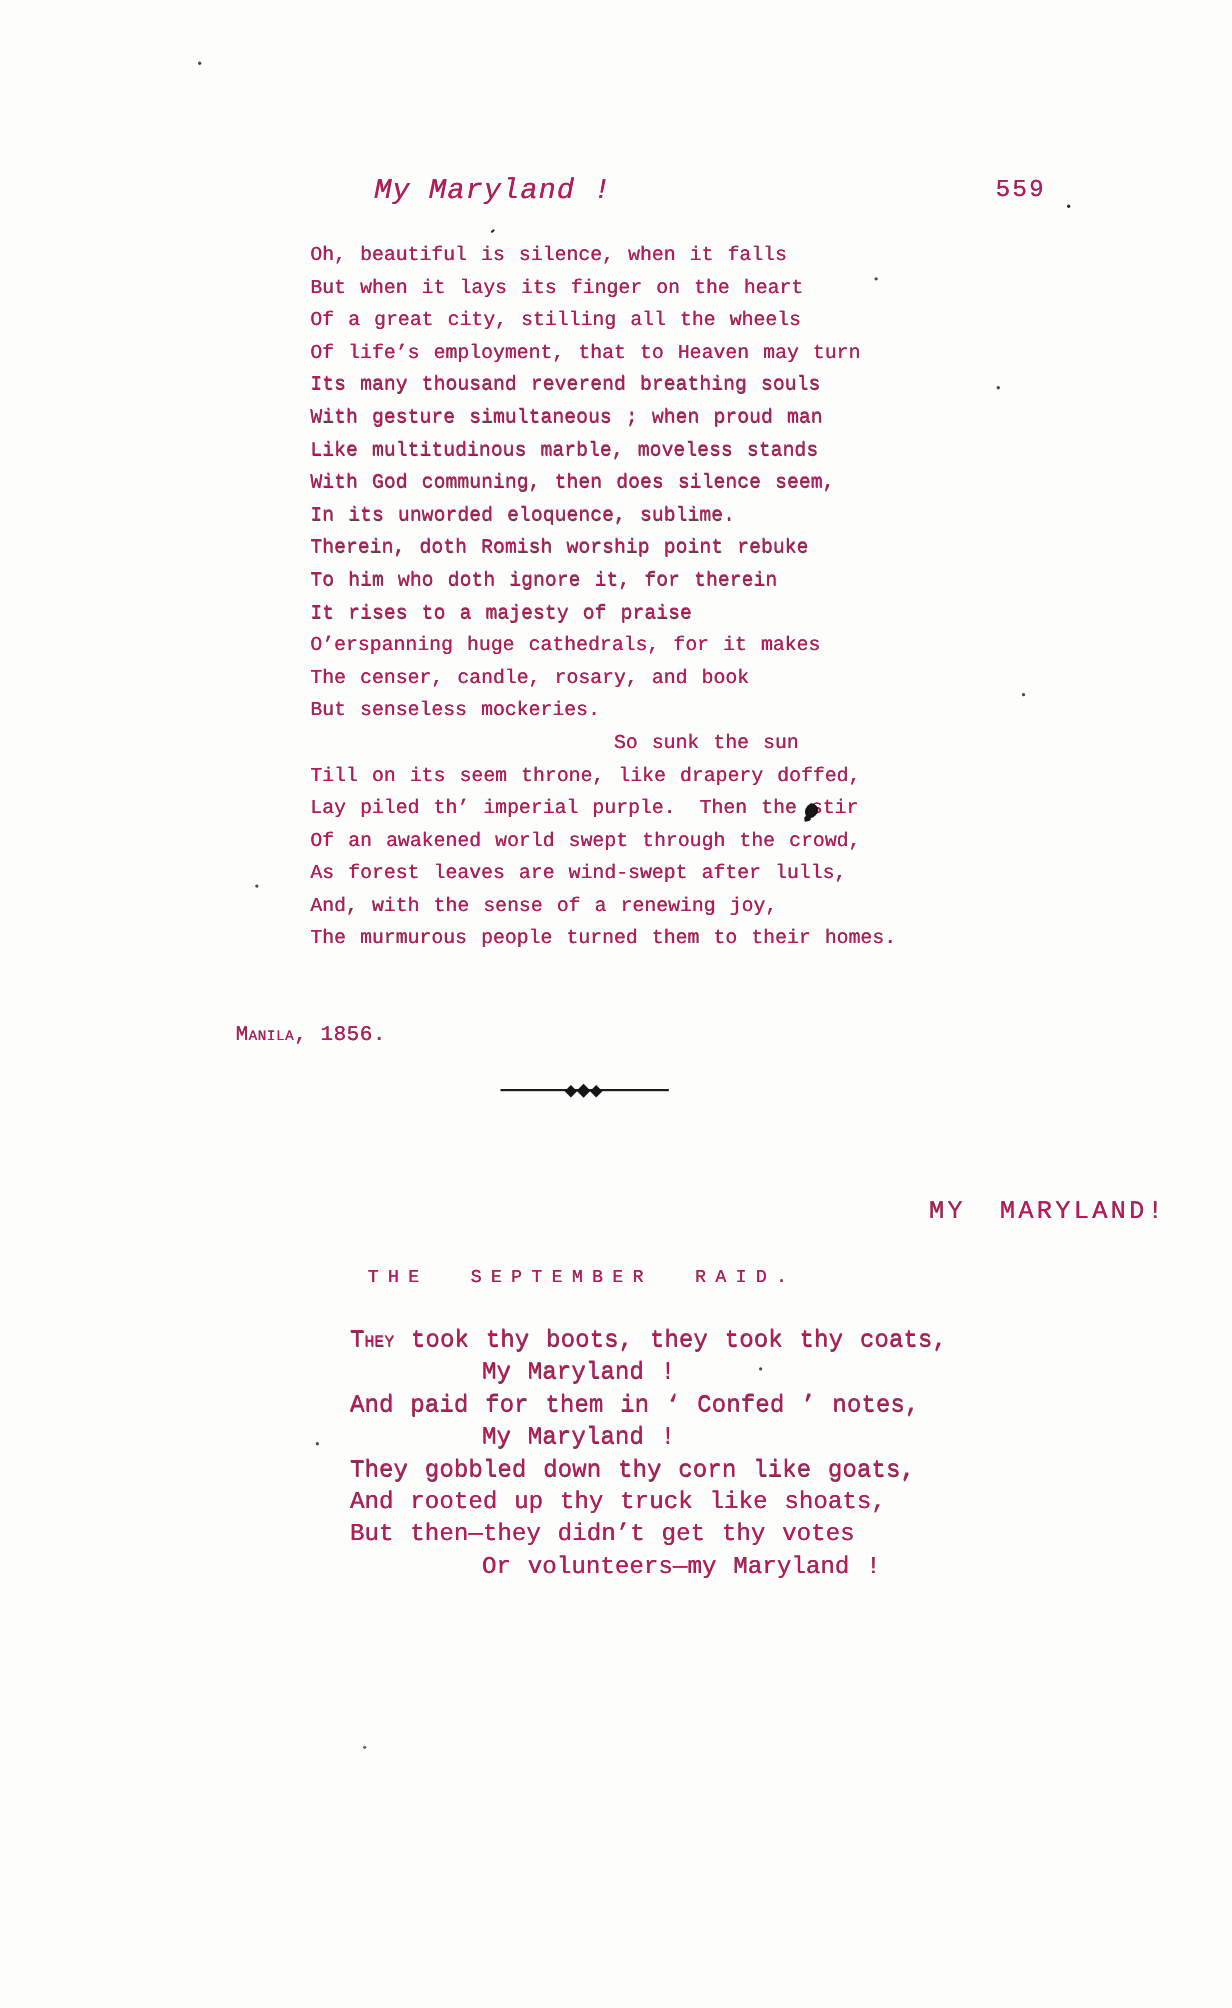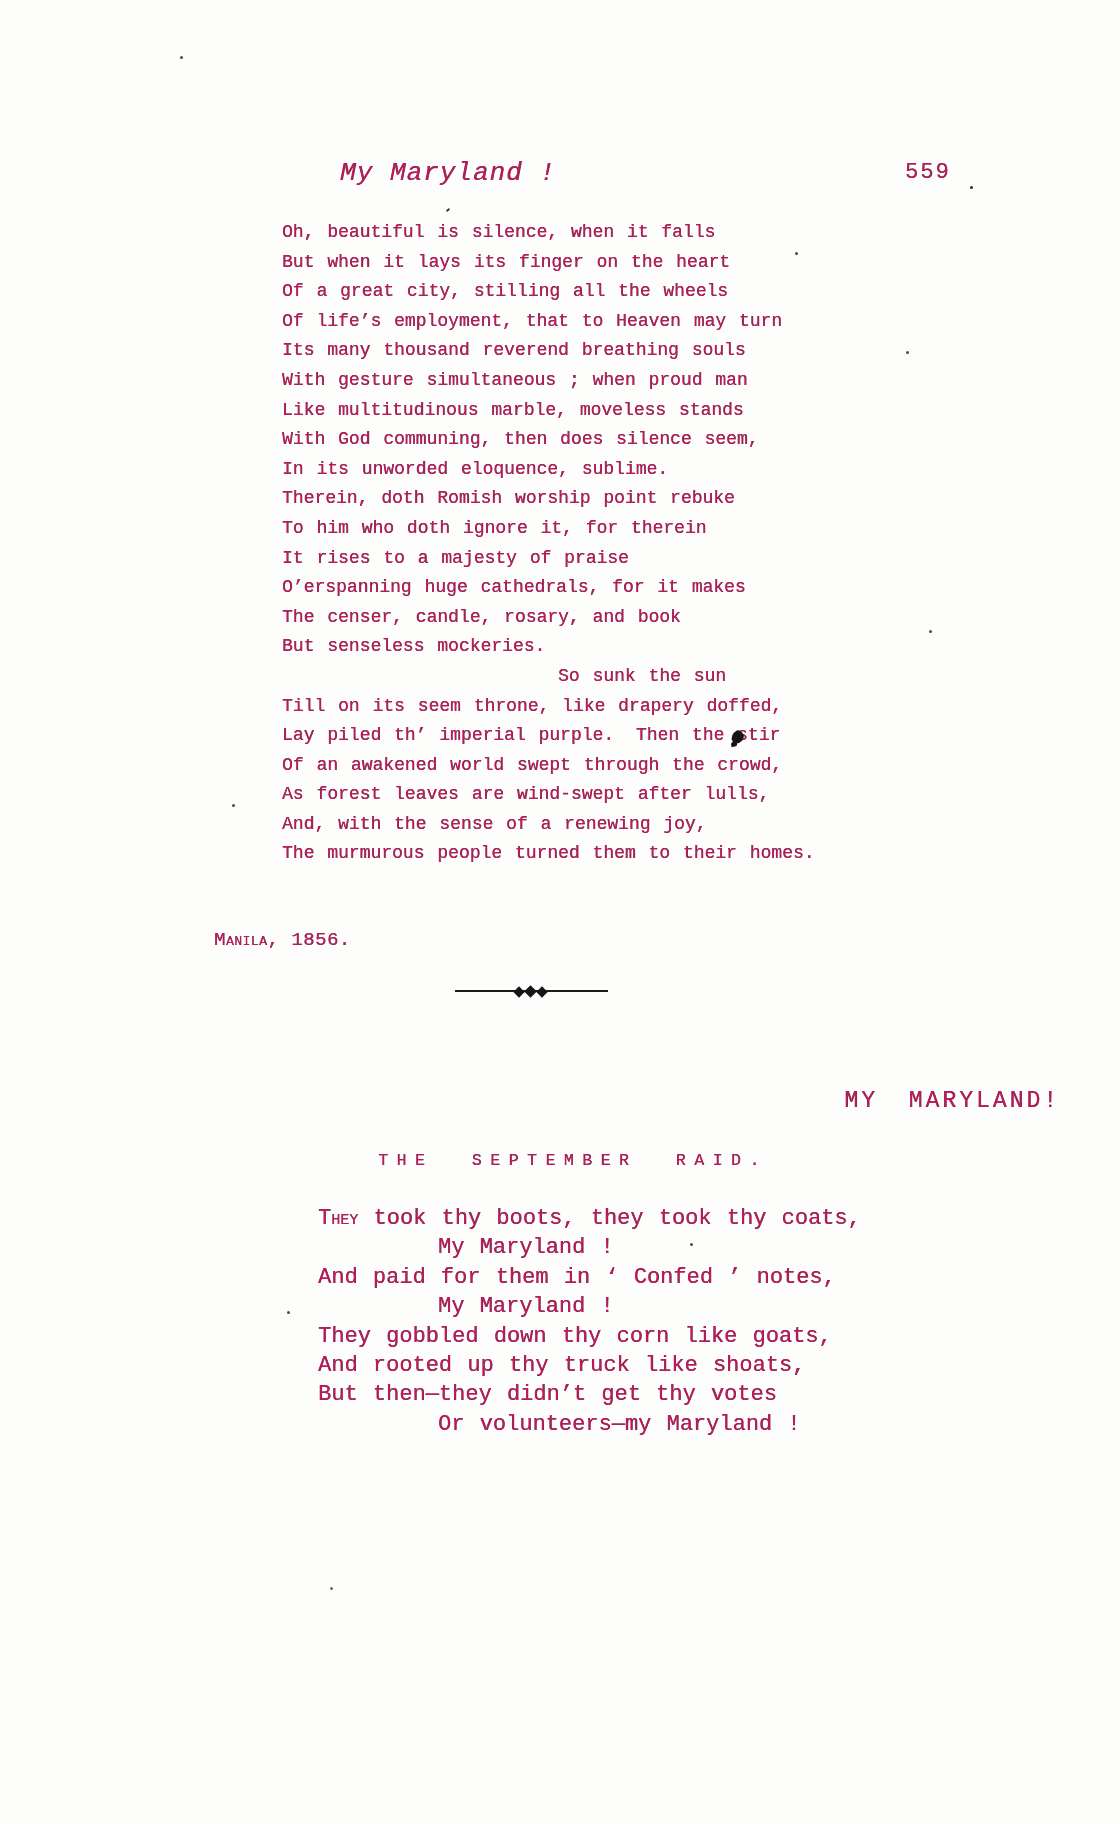--- a/index.html
+++ b/index.html
@@ -103,21 +103,20 @@
   }
   .section-subtitle {
     position: absolute;
     top: 1151px;
     left: 0;
     width: 1058px;
     text-align: center;
     font-size: 16.5px;
     letter-spacing: 8.5px;
     word-spacing: 20px;
-    padding-left: 44px;
   }
   .poem2 {
     position: absolute;
     top: 1204px;
     left: 318px;
     font-size: 22px;
     line-height: 29.4px;
     white-space: nowrap;
     word-spacing: 2px;
   }

